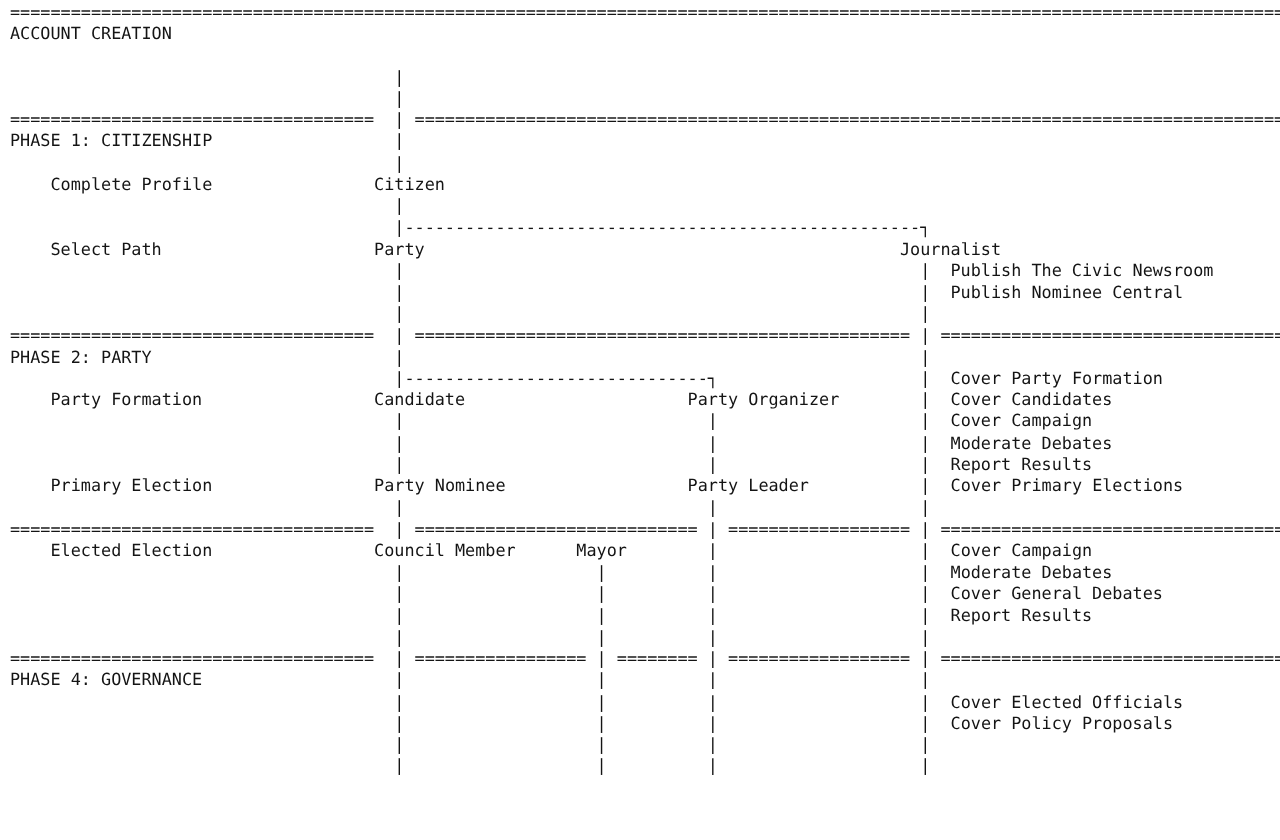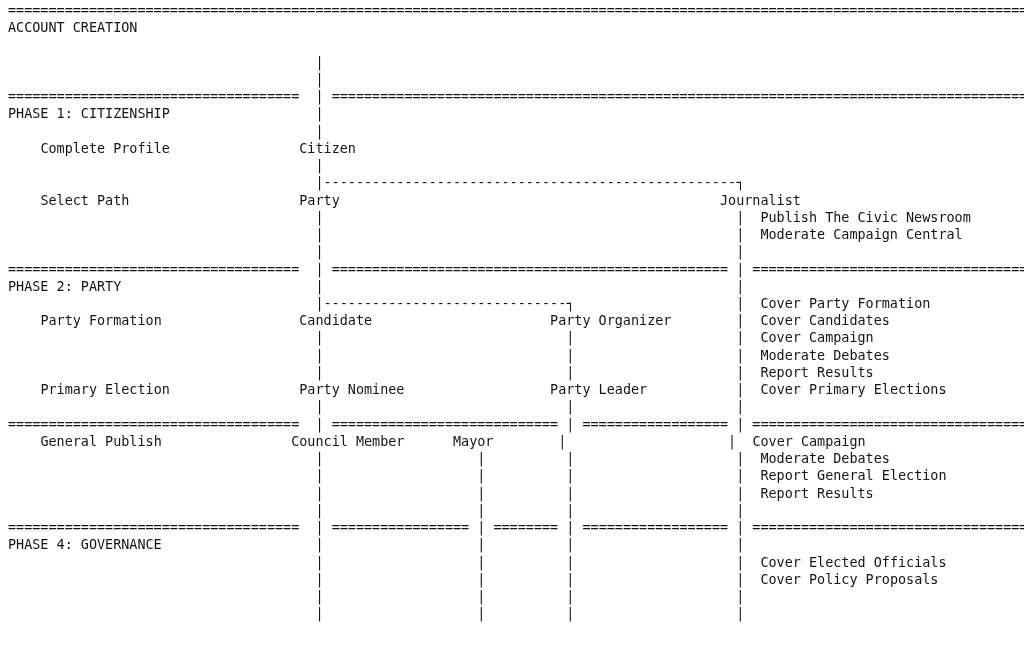--- a/index.html
+++ b/index.html
@@ -35,35 +35,35 @@
       <div class="line">                                      <span>|</span></div>
       <div class="line">                                      <span>|</span></div>
       <div class="line"><span>====================================</span>  <span>|</span> <span>======================================================================================</span></div>
       <div class="line"><span>PHASE 1: CITIZENSHIP</span>                  <span>|</span></div>
       <div class="line">                                      <span>|</span></div>
       <div class="line">    <span>Complete Profile</span>                <span>Citizen</span></div>
       <div class="line">                                      <span>|</span></div>
       <div class="line">                                      <span>|</span><span>---------------------------------------------------</span><span>┐</span></div>
       <div class="line">    <span>Select Path</span>                     <span>Party</span>                                               <span>Journalist</span></div>
       <div class="line">                                      <span>|</span>                                                   <span>|</span>  <span>Publish The Civic Newsroom</span></div>
-      <div class="line">                                      <span>|</span>                                                   <span>|</span>  <span>Moderate Campaign Central</span></div>
+      <div class="line">                                      <span>|</span>                                                   <span>|</span>  <span>Publish Nominee Central</span></div>
       <div class="line">                                      <span>|</span>                                                   <span>|</span></div>
       <div class="line"><span>====================================</span>  <span>|</span> <span>=================================================</span> <span>|</span> <span>==================================</span></div>
       <div class="line"><span>PHASE 2: PARTY</span>                        <span>|</span>                                                   <span>|</span></div>
       <div class="line">                                      <span>|</span><span>------------------------------</span><span>┐</span>                    <span>|</span>  <span>Cover Party Formation</span></div>
       <div class="line">    <span>Party Formation</span>                 <span>Candidate</span>                      <span>Party Organizer</span>        <span>|</span>  <span>Cover Candidates</span></div>
       <div class="line">                                      <span>|</span>                              <span>|</span>                    <span>|</span>  <span>Cover Campaign</span></div>
       <div class="line">                                      <span>|</span>                              <span>|</span>                    <span>|</span>  <span>Moderate Debates</span></div>
       <div class="line">                                      <span>|</span>                              <span>|</span>                    <span>|</span>  <span>Report Results</span></div>
       <div class="line">    <span>Primary Election</span>                <span>Party Nominee</span>                  <span>Party Leader</span>           <span>|</span>  <span>Cover Primary Elections</span></div>
       <div class="line">                                      <span>|</span>                              <span>|</span>                    <span>|</span></div>
       <div class="line"><span>====================================</span>  <span>|</span> <span>============================</span> <span>|</span> <span>==================</span> <span>|</span> <span>==================================</span></div>
-      <div class="line">    <span>General Publish</span>                <span>Council Member</span>      <span>Mayor</span>        <span>|</span>                    <span>|</span>  <span>Cover Campaign</span></div>
+      <div class="line">    <span>Elected Election</span>                <span>Council Member</span>      <span>Mayor</span>        <span>|</span>                    <span>|</span>  <span>Cover Campaign</span></div>
       <div class="line">                                      <span>|</span>                   <span>|</span>          <span>|</span>                    <span>|</span>  <span>Moderate Debates</span></div>
-      <div class="line">                                      <span>|</span>                   <span>|</span>          <span>|</span>                    <span>|</span>  <span>Report General Election</span></div>
+      <div class="line">                                      <span>|</span>                   <span>|</span>          <span>|</span>                    <span>|</span>  <span>Cover General Debates</span></div>
       <div class="line">                                      <span>|</span>                   <span>|</span>          <span>|</span>                    <span>|</span>  <span>Report Results</span></div>
       <div class="line">                                      <span>|</span>                   <span>|</span>          <span>|</span>                    <span>|</span></div>
       <div class="line"><span>====================================</span>  <span>|</span> <span>=================</span> <span>|</span> <span>========</span> <span>|</span> <span>==================</span> <span>|</span> <span>==================================</span></div>
       <div class="line"><span>PHASE 4: GOVERNANCE</span>                   <span>|</span>                   <span>|</span>          <span>|</span>                    <span>|</span></div>
       <div class="line">                                      <span>|</span>                   <span>|</span>          <span>|</span>                    <span>|</span>  <span>Cover Elected Officials</span></div>
       <div class="line">                                      <span>|</span>                   <span>|</span>          <span>|</span>                    <span>|</span>  <span>Cover Policy Proposals</span></div>
       <div class="line">                                      <span>|</span>                   <span>|</span>          <span>|</span>                    <span>|</span></div>
       <div class="line">                                      <span>|</span>                   <span>|</span>          <span>|</span>                    <span>|</span></div>
     </div>
 </main>

